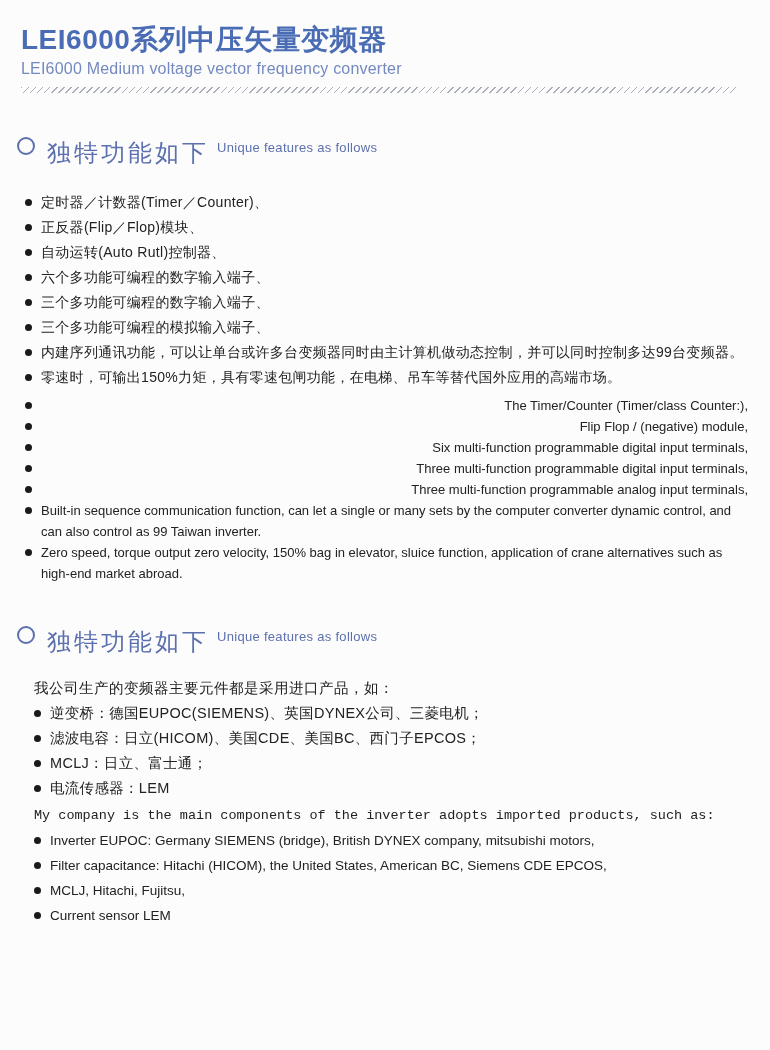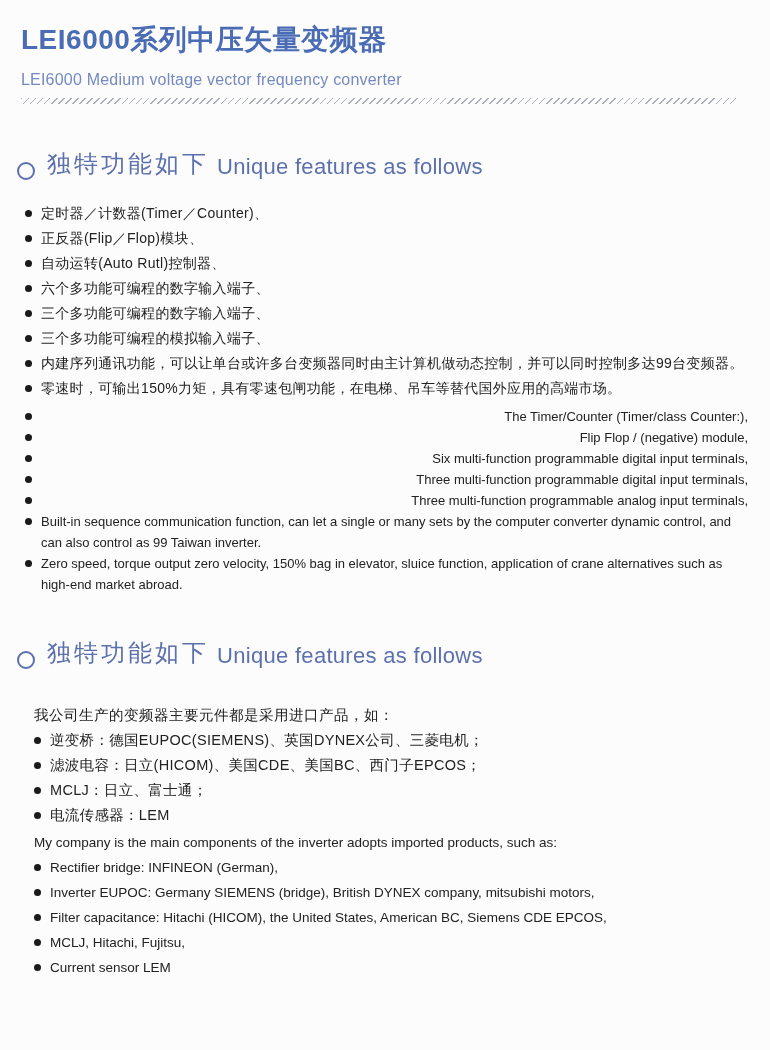--- a/index.html
+++ b/index.html
@@ -19,52 +19,52 @@
     font-family:"Liberation Sans","DejaVu Sans",sans-serif;
     overflow:hidden;position:relative;
   }
   .header{padding:24px 14px 0 21px;}
   .title{
     font-size:28px;font-weight:bold;color:var(--title-blue);
     letter-spacing:.5px;line-height:1.12;
   }
   .subtitle{
     font-size:16px;color:var(--subtitle-blue);
-    margin-top:16px;letter-spacing:.2px;
+    margin-top:5px;letter-spacing:.2px;
   }
   .hatch{
     margin-top:9px;height:6px;width:716px;
     background:repeating-linear-gradient(135deg,var(--hatch-gray) 0 1.2px,transparent 1.2px 5px);
   }
   .section{padding:0 22px 0 17px;}
   .section.first{margin-top:44px;}
   .section.second{margin-top:42px;}
-  .sec-head{display:flex;align-items:flex-end;color:var(--heading-blue);}
+  .sec-head{display:flex;align-items:flex-start;color:var(--heading-blue);}
   .circle{
     width:18px;height:18px;border:2px solid var(--heading-blue);
     border-radius:50%;margin-right:12px;flex:none;background:transparent;
   }
   .head-cn{font-size:24px;letter-spacing:3px;white-space:nowrap;}
-  .head-en{font-size:22px;margin-left:8px;padding-top:3px;letter-spacing:.3px;white-space:nowrap;}
+  .head-en{font-size:13px;margin-left:8px;padding-top:3px;letter-spacing:.3px;white-space:nowrap;}
   ul{list-style:none;margin:0;padding:0;}
   .li{display:flex;align-items:flex-start;}
   .dot{width:7px;height:7px;border-radius:50%;background:var(--bullet-black);flex:none;}
   .cn-list{margin-top:21px;padding-left:8px;}
   .cn-list .li{font-size:14px;line-height:25px;letter-spacing:.3px;}
   .cn-list .dot{margin:9px 9px 0 0;}
   .en-list{margin-top:5px;padding-left:8px;}
   .en-list .li{font-size:13px;line-height:21px;justify-content:space-between;}
   .en-list .dot{margin:7px 9px 0 0;}
   .s2-body{padding-left:17px;}
-  .cn-intro{margin-top:36px;font-size:14.5px;letter-spacing:.5px;line-height:20px;}
+  .cn-intro{margin-top:20px;font-size:14.5px;letter-spacing:.5px;line-height:20px;}
   .cn-list2{margin-top:3px;}
   .cn-list2 .li{font-size:14.5px;line-height:25px;letter-spacing:.3px;}
   .cn-list2 .li.small{font-size:12.5px;}
   .cn-list2 .dot{margin:9px 9px 0 0;}
-  .en-intro{margin-top:5px;font-size:13.5px;line-height:20px;}
+  .en-intro{margin-top:5px;font-size:13.5px;line-height:20px;font-family:Liberation Mono, monospace;}
   .en-list2{margin-top:2px;}
   .en-list2 .li{font-size:13.5px;line-height:25px;}
   .en-list2 .dot{margin:9px 9px 0 0;}
 </style>
 </head>
 <body>
 
 <div class="header">
   <div class="title">LEI6000系列中压矢量变频器</div>
   <div class="subtitle">LEI6000 Medium voltage vector frequency converter</div>
@@ -172,24 +172,20 @@
           <span class="dot"></span>
           <span class="txt">电流传感器：LEM</span>
         </li>
     </ul>
 
     <div class="en-intro">My company is the main components of the inverter adopts imported products, such as:</div>
 
     <ul class="en-list2">
       <li class="li">
           <span class="dot"></span>
-          <span class="txt">Rectifier bridge: INFINEON (German),</span>
-        </li>
-      <li class="li">
-          <span class="dot"></span>
           <span class="txt">Inverter EUPOC: Germany SIEMENS (bridge), British DYNEX company, mitsubishi motors,</span>
         </li>
       <li class="li">
           <span class="dot"></span>
           <span class="txt">Filter capacitance: Hitachi (HICOM), the United States, American BC, Siemens CDE EPCOS,</span>
         </li>
       <li class="li">
           <span class="dot"></span>
           <span class="txt">MCLJ, Hitachi, Fujitsu,</span>
         </li>

